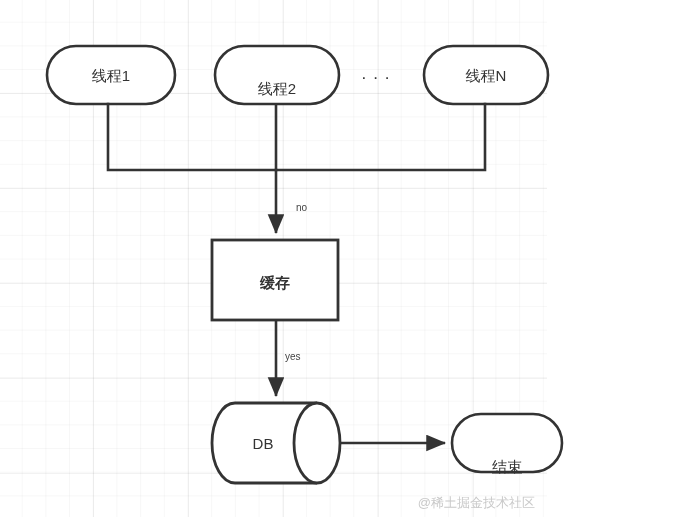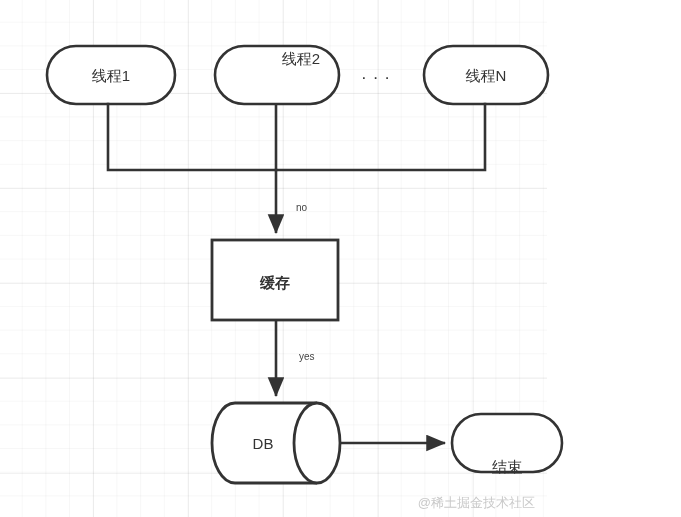--- a/index.html
+++ b/index.html
@@ -108,31 +108,31 @@
     <path d="M235,403 L317,403 A23,40 0 0 1 317,483 L235,483 A23,40 0 0 1 235,403 Z" fill="#ffffff" stroke="#333333" stroke-width="2.8"></path>
     <path d="M317,403 A23,40 0 0 0 317,483" fill="#ffffff" stroke="#333333" stroke-width="2.8"></path>
 
     <line x1="340" y1="443" x2="445" y2="443" stroke="#333333" stroke-width="2.6" marker-end="url(#arrowhead)"></line>
 
     <rect x="452" y="414" width="110" height="58" rx="29" ry="29" fill="#ffffff" stroke="#333333" stroke-width="2.6"></rect>
   </svg>
 
   <div class="node-label" style="left:111px; top:75px;">线程1</div>
 
-  <div class="node-label" style="left:277px; top:58px;margin-left:24px;">线程2</div>
+  <div class="node-label" style="left:277px; top:88px;">线程2</div>
 
   <div class="node-label" style="left:486px; top:75px;">线程N</div>
 
   <div class="node-label" style="left:275px; top:282px;font-weight:bold;">缓存</div>
 
   <div class="node-label" style="left:263px; top:443px;">DB</div>
 
   <div class="node-label" style="left:507px; top:466px;text-decoration:underline;">结束</div>
 
   <div class="ellipsis-dots" style="left:379px; top:73px;">...</div>
 
   <div class="edge-label" style="left:296px; top:208px;">no</div>
 
-  <div class="edge-label" style="left:299px; top:357px;">yes</div>
+  <div class="edge-label" style="left:285px; top:357px;">yes</div>
 
   <div class="watermark">@稀土掘金技术社区</div>
 
 </div>
 
 </body></html>

